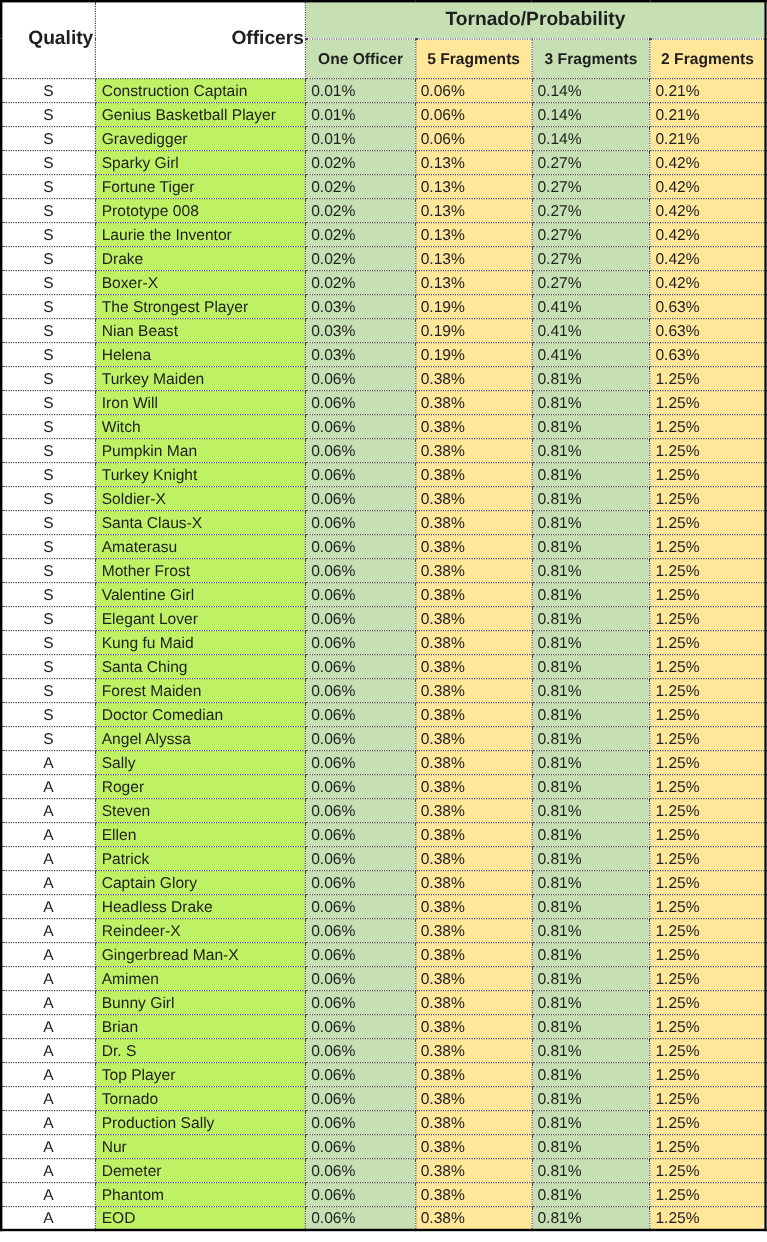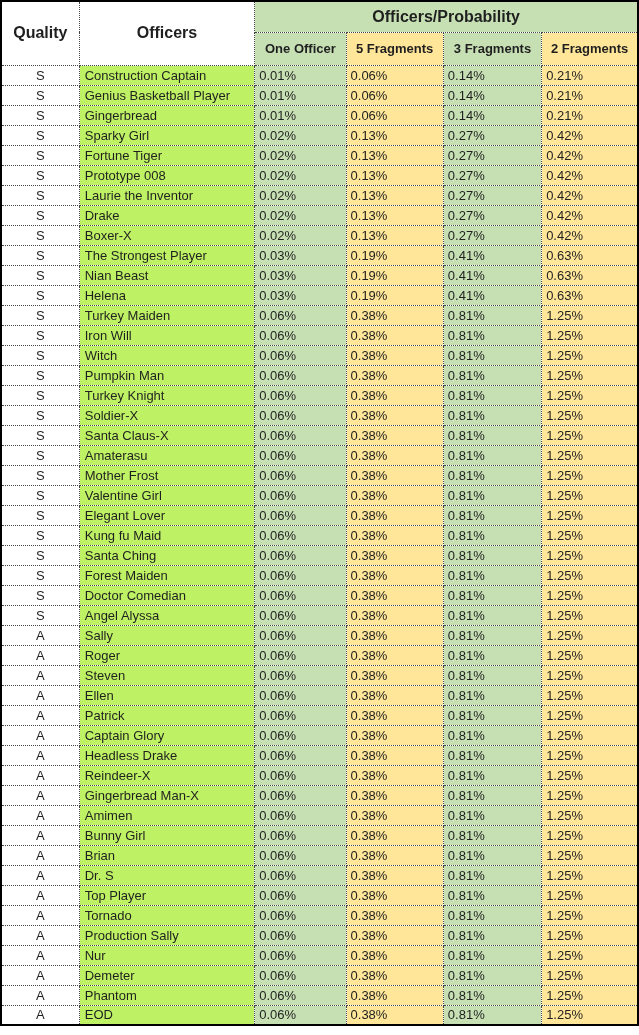--- a/index.html
+++ b/index.html
@@ -30,21 +30,21 @@
     border:1px dotted #444;
     box-sizing:border-box;
     overflow:hidden;
     white-space:nowrap;
     vertical-align:middle;
   }
   thead th{font-weight:bold;}
   th.h-corner{
     background:#fff;
     font-size:16px;
-    text-align:center;
+    text-align:right;
     height:64px;
   }
   th.h-group{
     background:var(--green);
     font-size:16px;
     text-align:center;
     height:31px;
   }
   th.h-sub{
     font-size:13px;
@@ -72,21 +72,21 @@
     <col class="c-name">
     <col class="c-v1">
     <col class="c-v2">
     <col class="c-v3">
     <col class="c-v4">
   </colgroup>
   <thead>
     <tr>
       <th class="h-corner" rowspan="2">Quality</th>
       <th class="h-corner" rowspan="2">Officers</th>
-      <th class="h-group" colspan="4">Officers/Probability</th>
+      <th class="h-group" colspan="4">Tornado/Probability</th>
     </tr>
     <tr>
       <th class="h-sub bg-green">One Officer</th>
       <th class="h-sub bg-yellow">5 Fragments</th>
       <th class="h-sub bg-green">3 Fragments</th>
       <th class="h-sub bg-yellow">2 Fragments</th>
     </tr>
   </thead>
   <tbody>
       <tr>
@@ -100,21 +100,21 @@
       <tr>
         <td class="col-quality">S</td>
         <td class="col-name">Genius Basketball Player</td>
         <td class="bg-green">0.01%</td>
         <td class="bg-yellow">0.06%</td>
         <td class="bg-green">0.14%</td>
         <td class="bg-yellow">0.21%</td>
       </tr>
       <tr>
         <td class="col-quality">S</td>
-        <td class="col-name">Gingerbread</td>
+        <td class="col-name">Gravedigger</td>
         <td class="bg-green">0.01%</td>
         <td class="bg-yellow">0.06%</td>
         <td class="bg-green">0.14%</td>
         <td class="bg-yellow">0.21%</td>
       </tr>
       <tr>
         <td class="col-quality">S</td>
         <td class="col-name">Sparky Girl</td>
         <td class="bg-green">0.02%</td>
         <td class="bg-yellow">0.13%</td>

